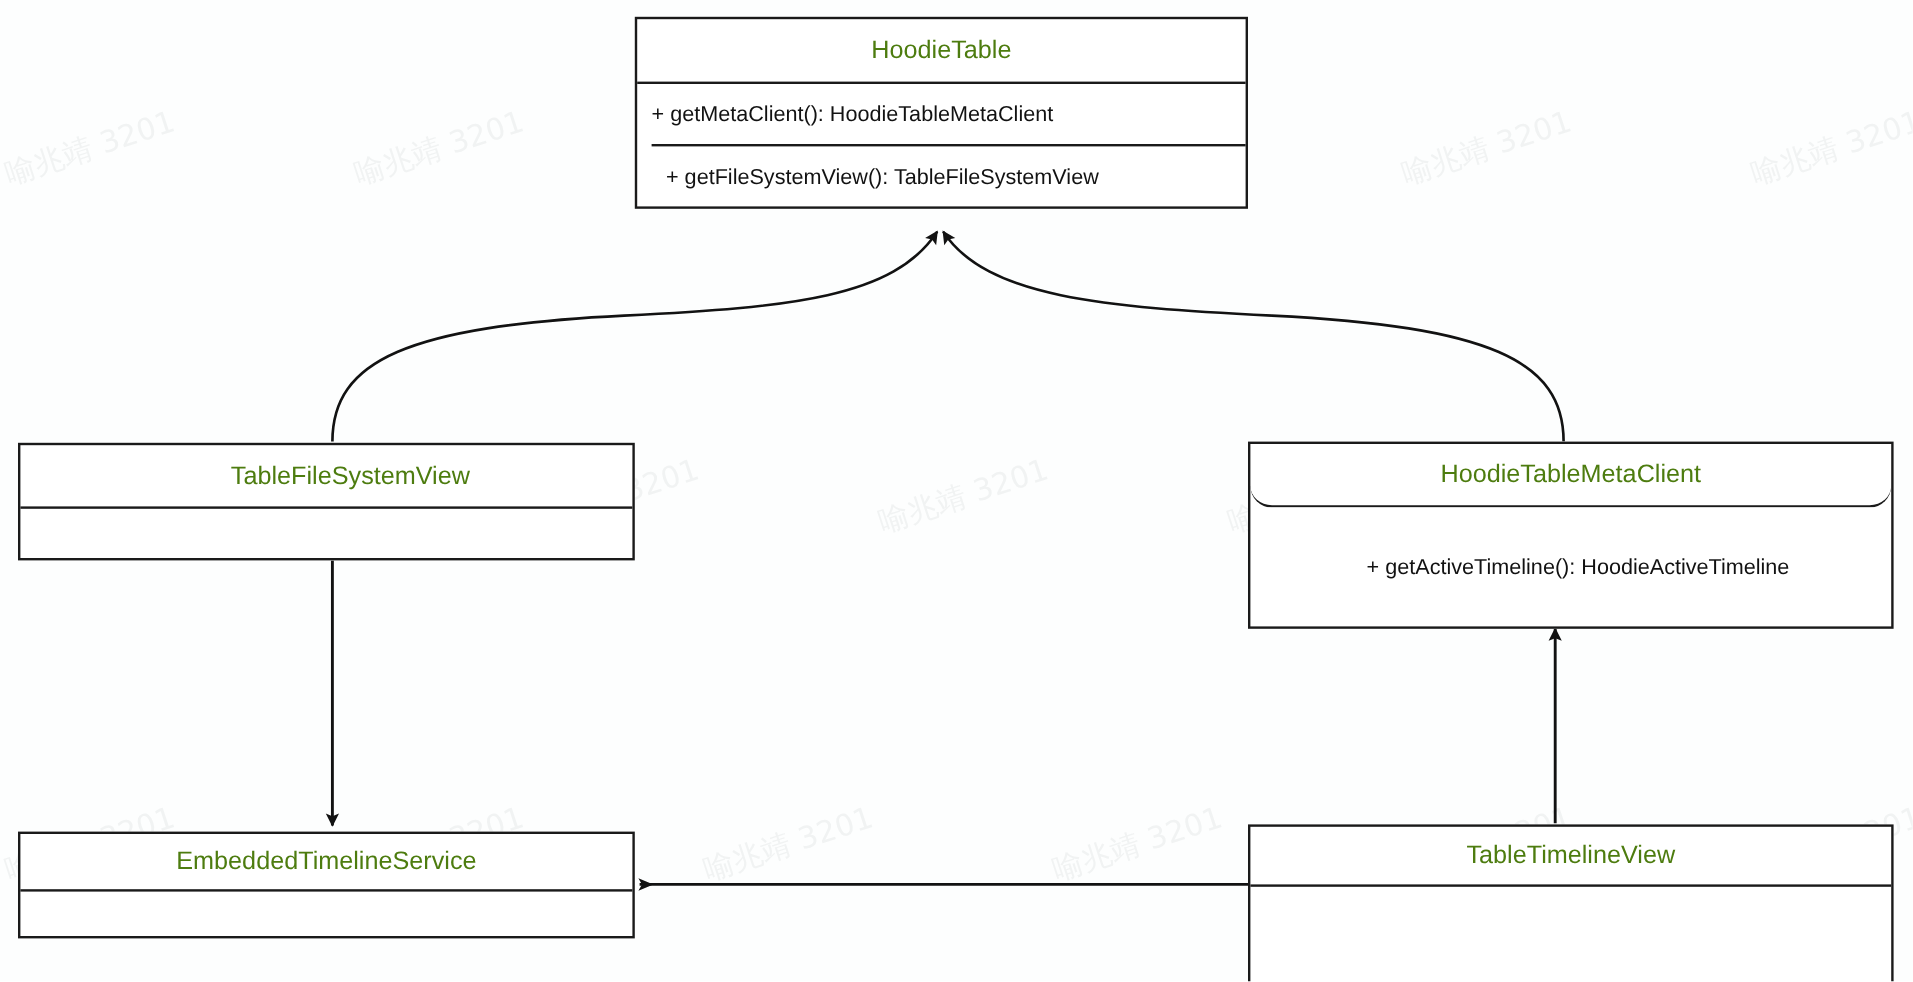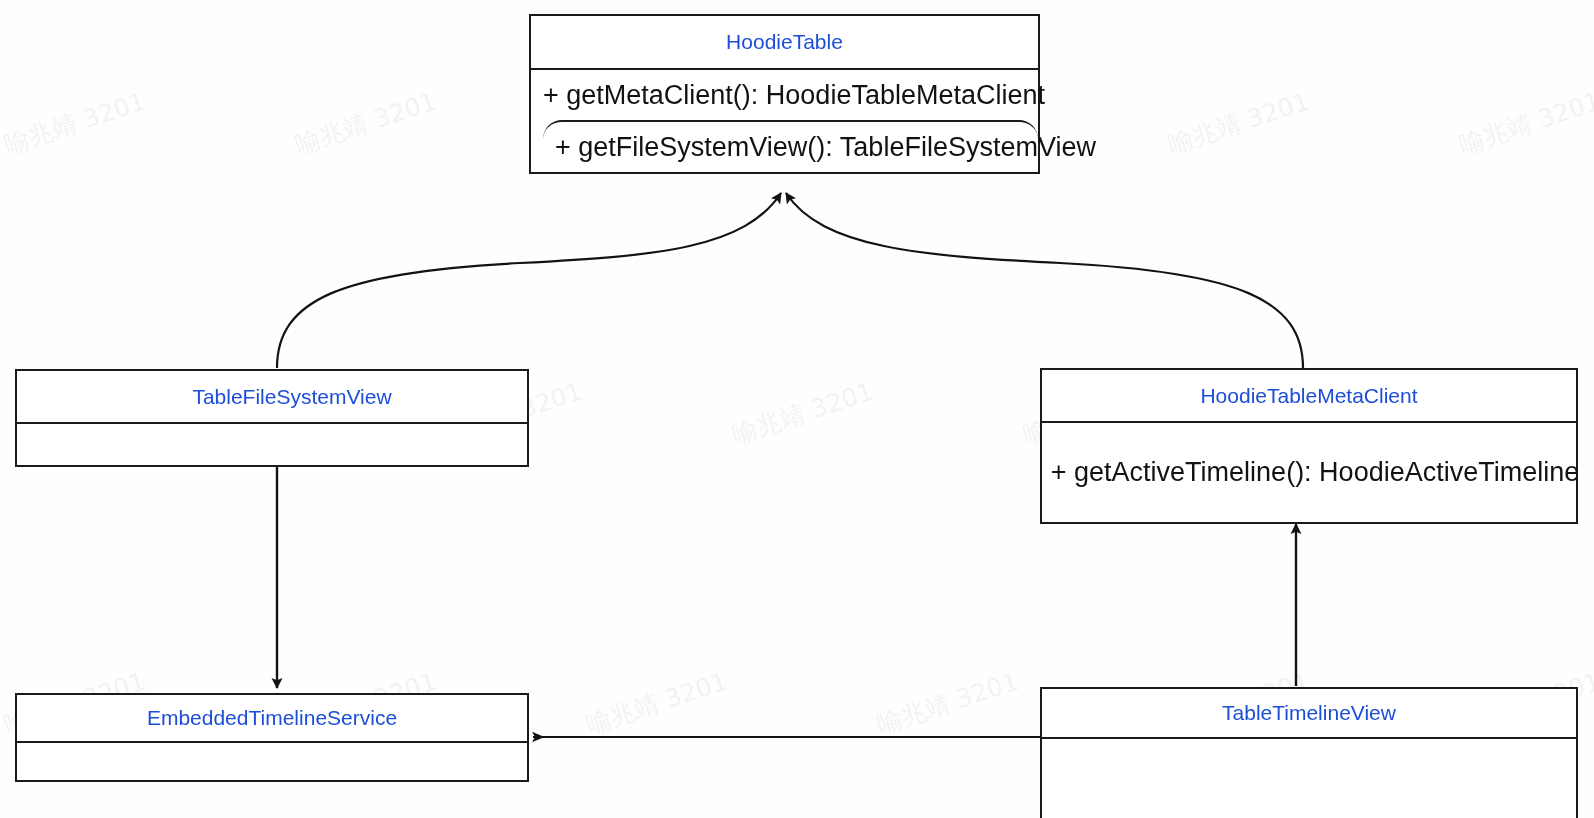--- a/index.html
+++ b/index.html
@@ -51,40 +51,39 @@
     background: #ffffff;
     z-index: 3;
   }
   .uml-title {
     box-sizing: border-box;
     width: 100%;
     display: flex;
     align-items: center;
     justify-content: center;
     font-size: 21px;
-    color: #1d4ed8;
+    color: #4d7c0f;
     border-bottom: 2px solid #1a1a1a;
     white-space: nowrap;
   }
   .uml-body {
     box-sizing: border-box;
     width: 100%;
     display: flex;
     flex-direction: column;
   }
   .uml-member {
     box-sizing: border-box;
     flex: 1 1 0;
     display: flex;
     align-items: center;
     padding-left: 12px;
-    font-size: 27px;
+    font-size: 18px;
     color: #121212;
     white-space: nowrap;
-    border-radius: 19px;
   }
   .uml-member + .uml-member {
     border-top: 2px solid #1a1a1a;
     margin-left: 12px;
   }
   .uml-member.empty { padding-left: 0; }
 </style>
 </head>
 <body>
 
@@ -149,21 +148,21 @@
   </div>
 
   <div class="uml-class" style="left:15px; top:369px; width:514px; height:98px;">
     <div class="uml-title" style="height:53px;padding-left:40px;">TableFileSystemView</div>
     <div class="uml-body" style="height:41px;">
       <div class="uml-member empty"></div>
     </div>
   </div>
 
   <div class="uml-class" style="left:1040px; top:368px; width:538px; height:156px;">
-    <div class="uml-title" style="height:53px;">HoodieTableMetaClient</div>
+    <div class="uml-title" style="height:53px;border-radius:18px;">HoodieTableMetaClient</div>
     <div class="uml-body" style="height:99px;align-items:center;">
       <div class="uml-member">+ getActiveTimeline(): HoodieActiveTimeline</div>
     </div>
   </div>
 
   <div class="uml-class" style="left:15px; top:693px; width:514px; height:89px;">
     <div class="uml-title" style="height:48px;">EmbeddedTimelineService</div>
     <div class="uml-body" style="height:37px;">
       <div class="uml-member empty"></div>
     </div>

